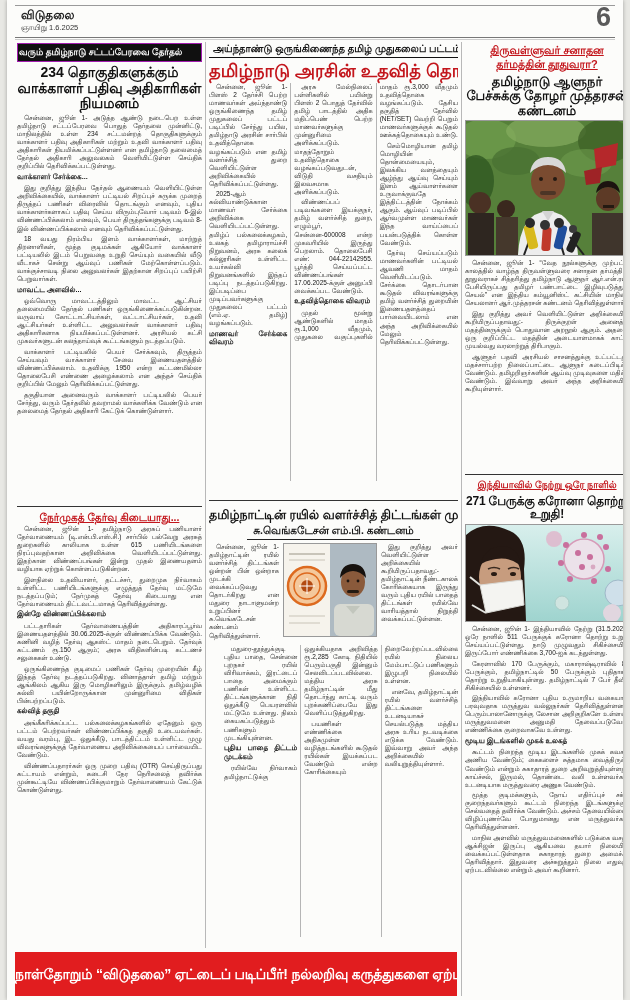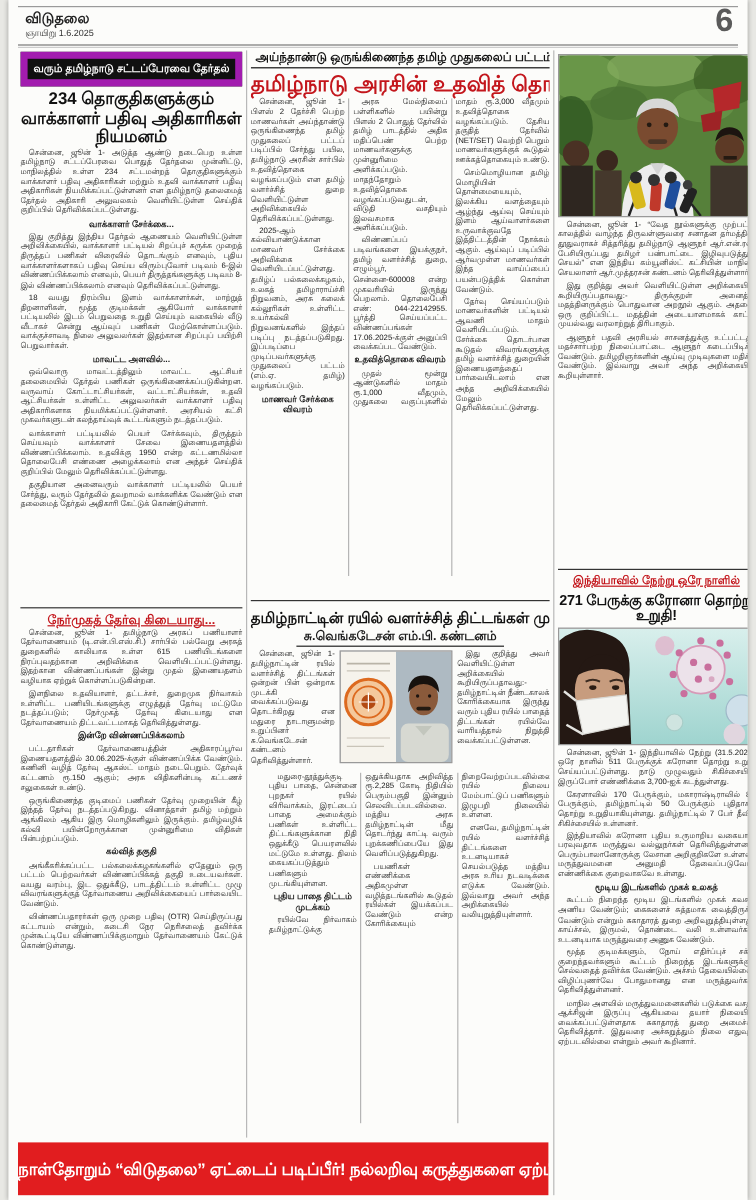--- a/index.html
+++ b/index.html
@@ -6,32 +6,32 @@
   .page{position:relative;width:616px;height:1000px;margin:0 auto;background:#fcfcfa;
         font-family:"Liberation Sans","DejaVu Sans",sans-serif;color:#1a1a1a;overflow:hidden;
         box-shadow:0 0 4px rgba(0,0,0,.3);}
   .rule{position:absolute;background:#9a9a9a;}
   .masthead{position:absolute;left:14px;top:8px;font-size:12px;font-weight:700;color:#222;}
   .edition-date{position:absolute;left:14px;top:23px;font-size:7.5px;color:#333;}
   .page-number{position:absolute;right:12px;top:2px;font-size:27px;font-weight:700;color:#5a5a5a;}
   .story{position:absolute;overflow:hidden;}
   .vline{position:absolute;width:1px;background:#b8b8b8;}
   .hdiv{position:absolute;height:1px;background:#333;}
-  .kicker-bar{background:#101010;color:#fff;font-size:9px;font-weight:700;text-align:center;
-              padding:3px 1px;border:6px solid #a21caf;white-space:nowrap;overflow:hidden;}
+  .kicker-bar{background:#101010;color:#fff;font-size:9px;font-weight:700;text-align:left;
+              padding:3px 1px;border:1px solid #a21caf;white-space:nowrap;overflow:hidden;}
   .kicker-red{color:#c3161c;font-weight:700;text-align:center;text-decoration:underline;}
   .kicker-black{color:#111;font-weight:700;text-align:center;border-bottom:1.5px solid #111;
                 width:fit-content;margin:0 auto;padding:0 4px 1px;white-space:nowrap;}
   .headline{font-weight:700;text-align:center;color:#111;line-height:1.12;margin:3px 0 2px;}
   .headline.red{color:#c3161c;}
   .sub-byline{font-weight:700;text-align:left;font-size:10.5px;border-bottom:1px solid #222;
               width:fit-content;margin:1px auto 3px;padding:0 6px 1px;}
   .body{font-size:6.5px;line-height:1.24;text-align:justify;color:#151515;}
   .body p{margin:0 0 2.5px;text-indent:7px;}
-  .subhead{text-align:center;font-weight:700;font-size:7.2px;margin:2px 0;text-indent:0 !important;}
+  .subhead{font-weight:700;font-size:7.2px;margin:2px 0;text-indent:0 !important;}
   .cols3{column-count:3;column-gap:7px;column-rule:1px solid #b5b5b5;}
   .figure{overflow:hidden;border:1px solid #999;background:#ddd;}
   .figure svg{display:block;}
   .media-row{display:flex;gap:4px;margin-top:2px;}
   .banner{position:absolute;left:8px;top:952px;width:442px;height:44px;background:#e11d1f;
           color:#fff;font-weight:700;font-size:14px;text-align:center;line-height:44px;
           white-space:nowrap;overflow:hidden;letter-spacing:-.2px;}
 </style>
 </head>
 <body>
@@ -131,20 +131,25 @@
     <div class="body cols3" style="height:292px;margin-top:3px;margin-left:15px;">
       <p>மதுரை-தூத்துக்குடி புதிய பாதை, சென்னை புறநகர் ரயில் விரிவாக்கம், இரட்டைப் பாதை அமைக்கும் பணிகள் உள்ளிட்ட திட்டங்களுக்கான நிதி ஒதுக்கீடு பெயரளவில் மட்டுமே உள்ளது. நிலம் கையகப்படுத்தும் பணிகளும் முடங்கியுள்ளன.</p>
       <p class="subhead">புதிய பாதை திட்டம் முடக்கம்</p>
       <p>ரயில்வே நிர்வாகம் தமிழ்நாட்டுக்கு ஒதுக்கியதாக அறிவித்த ரூ.2,285 கோடி நிதியில் பெரும்பகுதி இன்னும் செலவிடப்படவில்லை. மத்திய அரசு தமிழ்நாட்டின் மீது தொடர்ந்து காட்டி வரும் புறக்கணிப்பையே இது வெளிப்படுத்துகிறது.</p>
       <p>பயணிகள் எண்ணிக்கை அதிகமுள்ள வழித்தடங்களில் கூடுதல் ரயில்கள் இயக்கப்பட வேண்டும் என்ற கோரிக்கையும் நிறைவேற்றப்படவில்லை. ரயில் நிலைய மேம்பாட்டுப் பணிகளும் இழுபறி நிலையில் உள்ளன.</p>
       <p>எனவே, தமிழ்நாட்டின் ரயில் வளர்ச்சித் திட்டங்களை உடனடியாகச் செயல்படுத்த மத்திய அரசு உரிய நடவடிக்கை எடுக்க வேண்டும். இவ்வாறு அவர் அந்த அறிக்கையில் வலியுறுத்தியுள்ளார்.</p>
     </div>
   </div>
 
   <div class="story" style="left:458px;top:43px;width:164px;height:427px;">
+    <div class="kicker-red" style="font-size:11px;line-height:1.3;">
+      <div>திருவள்ளுவர் சனாதன</div>
+      <div>தர்மத்தின் தூதுவரா?</div>
+    </div>
+    <div class="headline" style="font-size:13px;">தமிழ்நாடு ஆளுநர் பேச்சுக்கு தோழர் முத்தரசன் கண்டனம்</div>
     <div class="figure" style="width:162px;height:134px;margin:2px 0 3px;">
       <svg width="162" height="134" viewBox="0 0 162 134">
         <rect width="162" height="134" fill="#56803a"></rect>
         <ellipse cx="20" cy="18" rx="30" ry="20" fill="#6e9b4c" opacity=".8"></ellipse>
         <ellipse cx="80" cy="10" rx="40" ry="16" fill="#86ad5f" opacity=".7"></ellipse>
         <ellipse cx="140" cy="20" rx="28" ry="22" fill="#3e6127" opacity=".8"></ellipse>
         <ellipse cx="50" cy="40" rx="24" ry="14" fill="#4a7233" opacity=".8"></ellipse>
         <ellipse cx="120" cy="42" rx="26" ry="14" fill="#6e9b4c" opacity=".6"></ellipse>
         <ellipse cx="10" cy="60" rx="18" ry="26" fill="#2f5722" opacity=".8"></ellipse>
         <polygon points="128,28 152,22 150,44 130,48" fill="#b5282b"></polygon>

